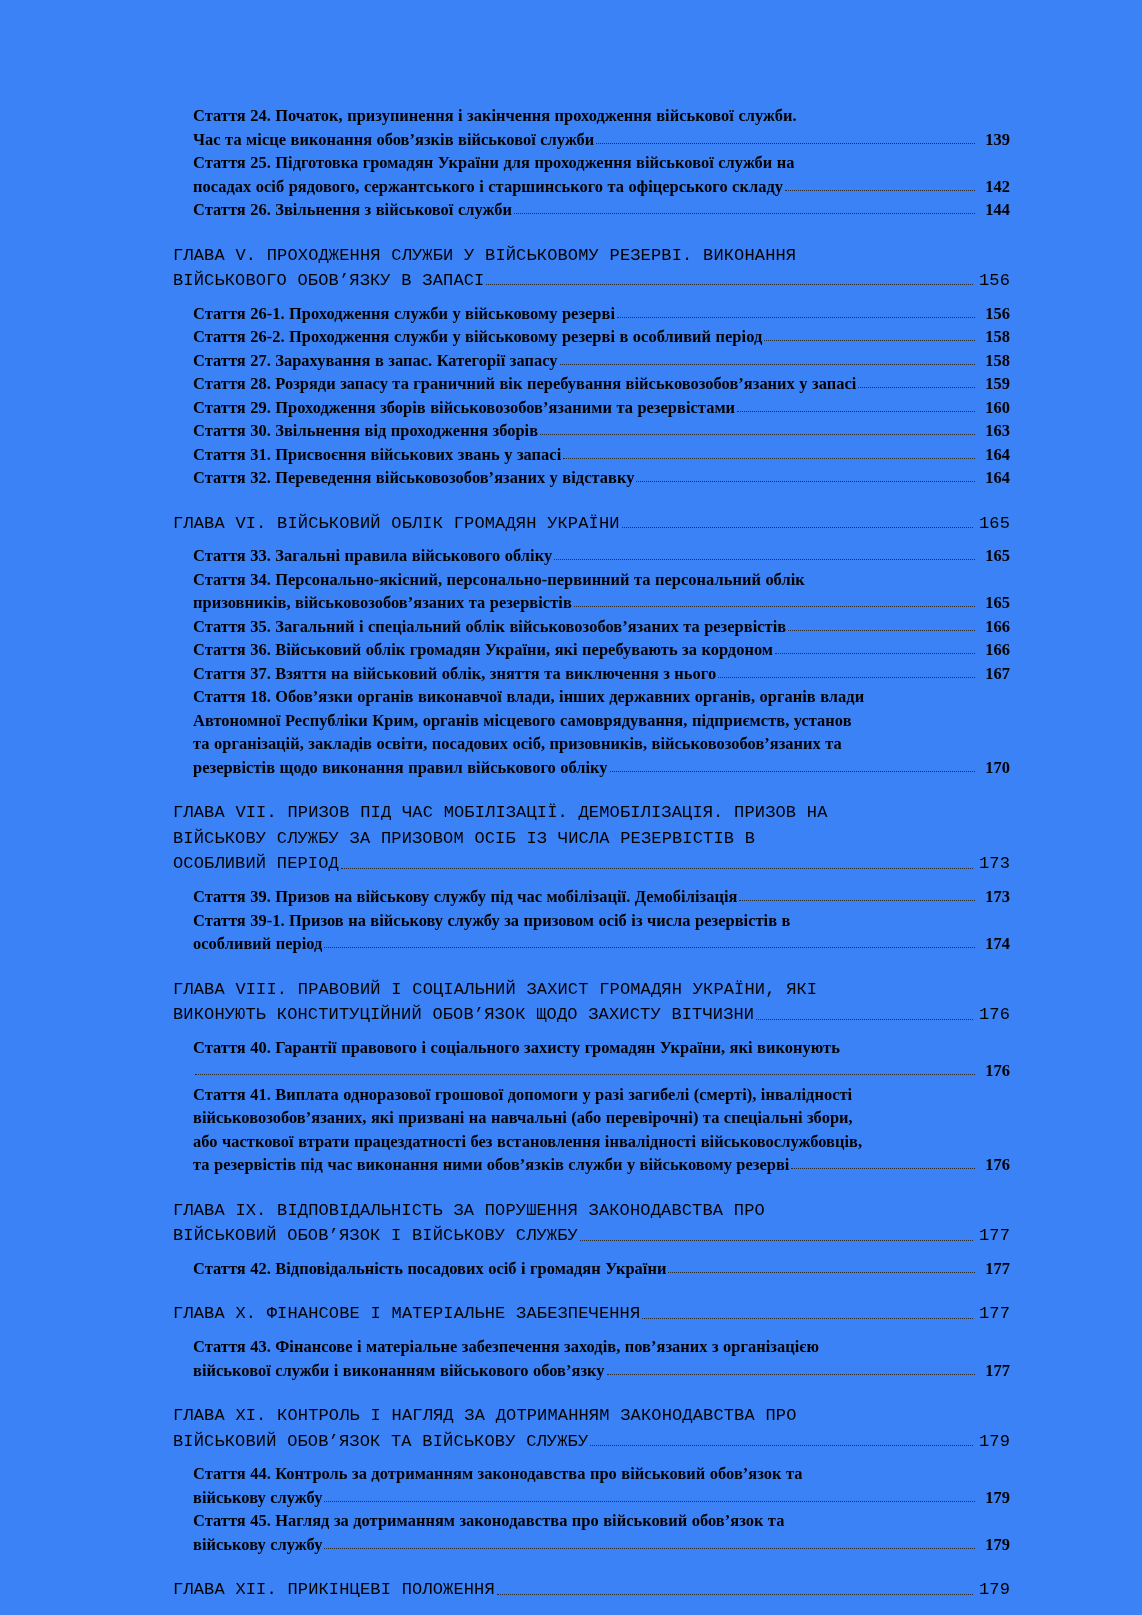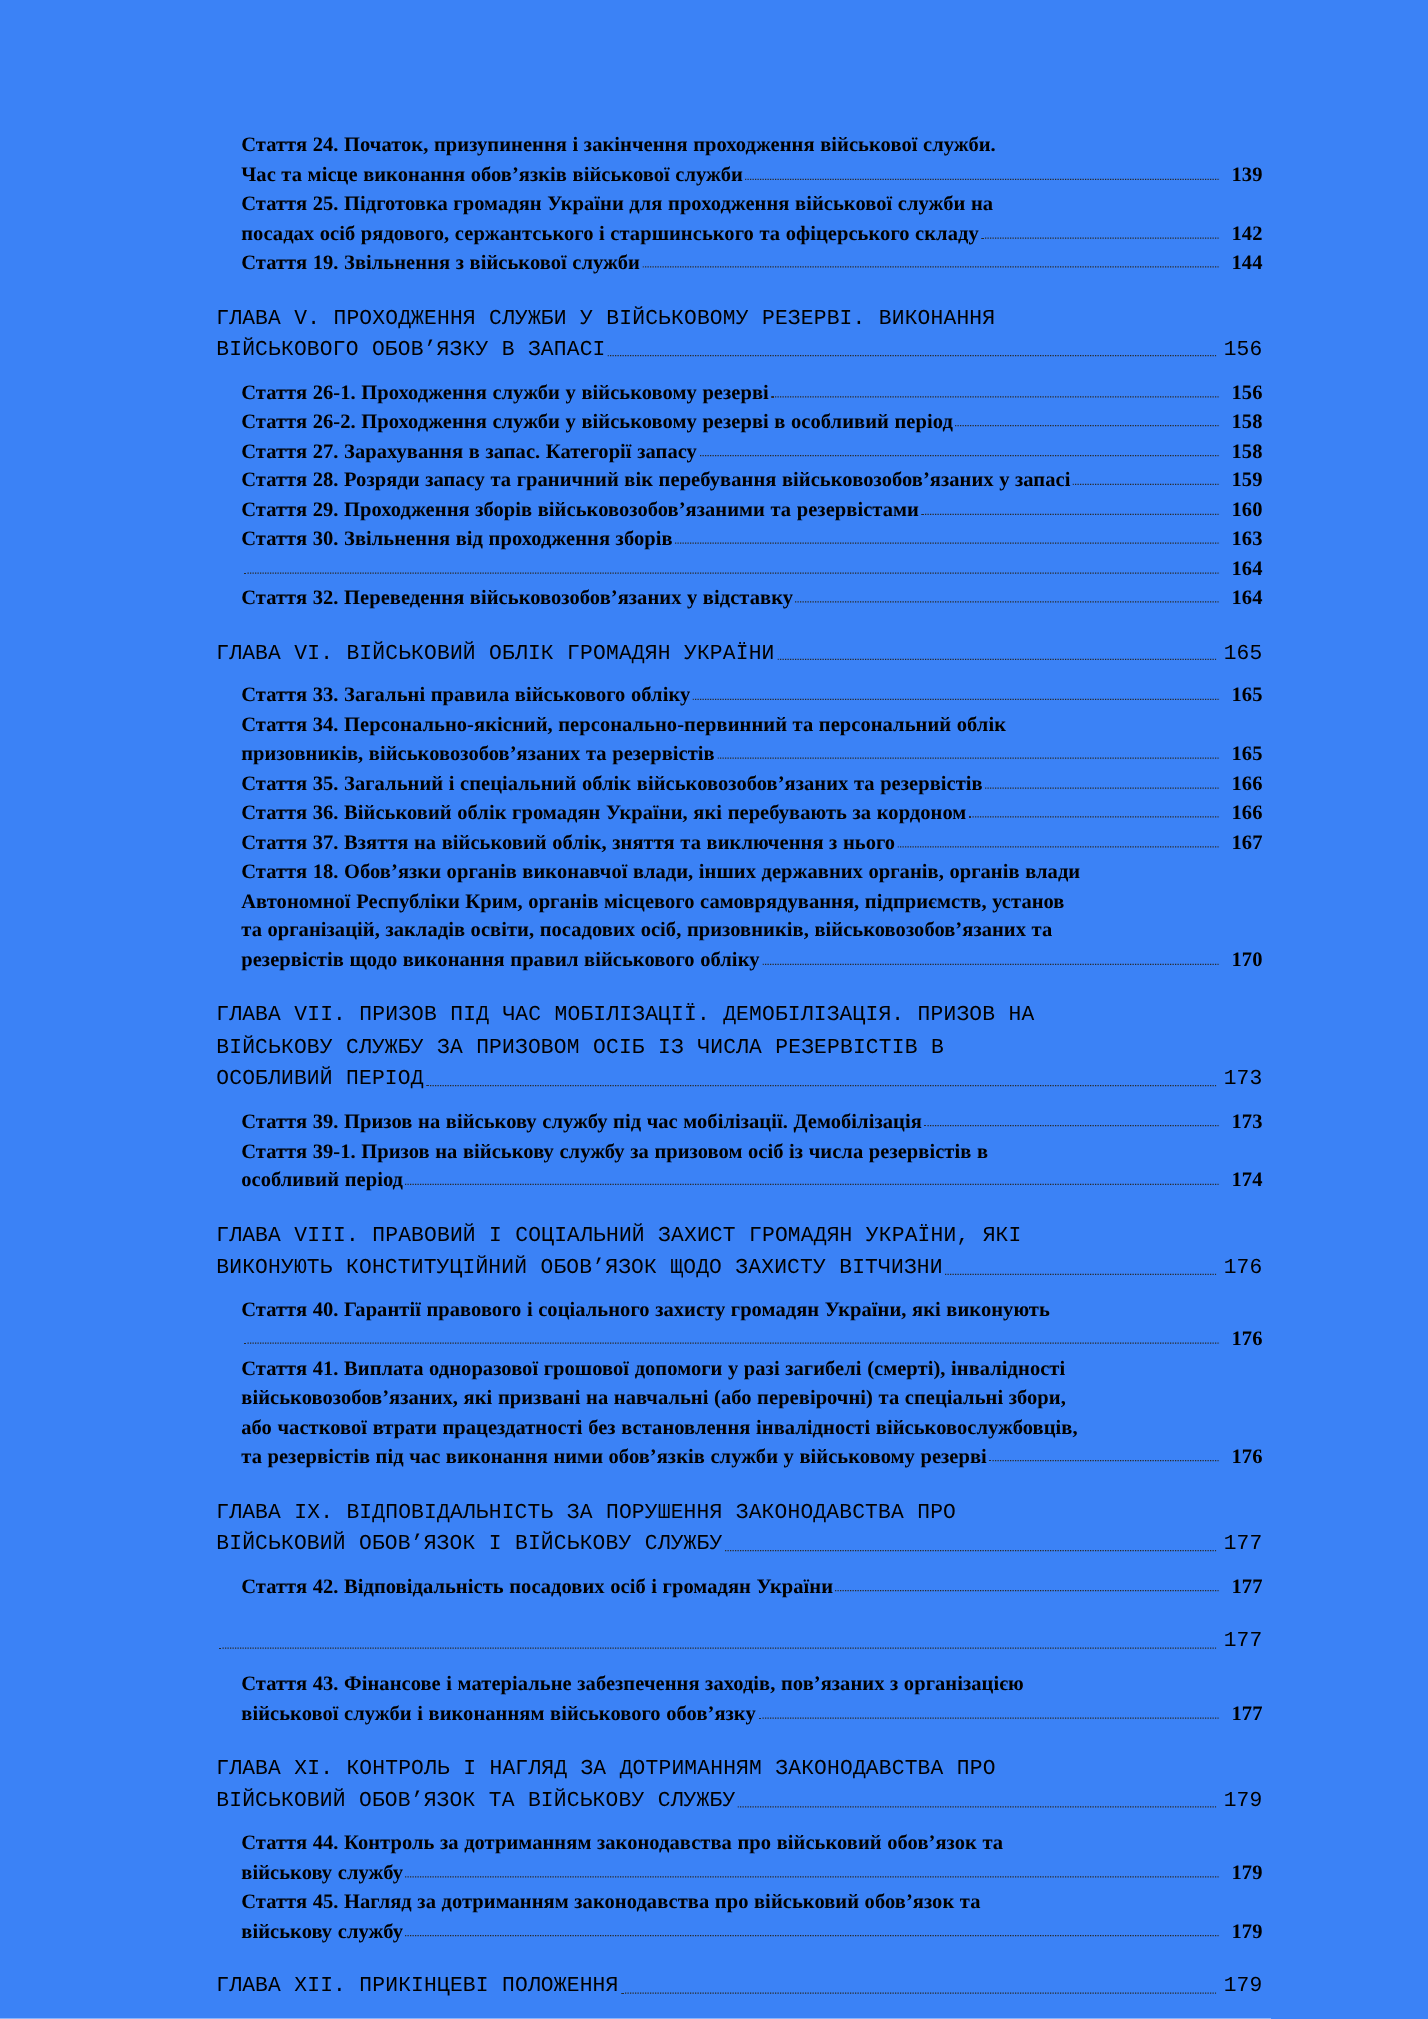--- a/index.html
+++ b/index.html
@@ -139,21 +139,21 @@
           <div class="lastline">
             <span class="tail">посадах осіб рядового, сержантського і старшинського та офіцерського складу</span>
             <span class="leader"></span>
             <span class="pageno">142</span>
           </div>
         </div>
       </div>
       <div class="entry article">
         <div class="entry-text">
           <div class="lastline">
-            <span class="tail">Стаття 19. Звільнення з військової служби</span>
+            <span class="tail">Стаття 26. Звільнення з військової служби</span>
             <span class="leader"></span>
             <span class="pageno">144</span>
           </div>
         </div>
       </div>
       <div class="entry chapter">
         <div class="entry-text">
           <div>ГЛАВА V. ПРОХОДЖЕННЯ СЛУЖБИ У ВІЙСЬКОВОМУ РЕЗЕРВІ. ВИКОНАННЯ</div>
           <div class="lastline">
             <span class="tail">ВІЙСЬКОВОГО ОБОВ’ЯЗКУ В ЗАПАСІ</span>
@@ -212,20 +212,21 @@
           <div class="lastline">
             <span class="tail">Стаття 30. Звільнення від проходження зборів</span>
             <span class="leader"></span>
             <span class="pageno">163</span>
           </div>
         </div>
       </div>
       <div class="entry article">
         <div class="entry-text">
           <div class="lastline">
+            <span class="tail">Стаття 31. Присвоєння військових звань у запасі</span>
             <span class="leader"></span>
             <span class="pageno">164</span>
           </div>
         </div>
       </div>
       <div class="entry article">
         <div class="entry-text">
           <div class="lastline">
             <span class="tail">Стаття 32. Переведення військовозобов’язаних у відставку</span>
             <span class="leader"></span>
@@ -376,20 +377,21 @@
           <div class="lastline">
             <span class="tail">Стаття 42. Відповідальність посадових осіб і громадян України</span>
             <span class="leader"></span>
             <span class="pageno">177</span>
           </div>
         </div>
       </div>
       <div class="entry chapter">
         <div class="entry-text">
           <div class="lastline">
+            <span class="tail">ГЛАВА X. ФІНАНСОВЕ І МАТЕРІАЛЬНЕ ЗАБЕЗПЕЧЕННЯ</span>
             <span class="leader"></span>
             <span class="pageno">177</span>
           </div>
         </div>
       </div>
       <div class="entry article">
         <div class="entry-text">
           <div>Стаття 43. Фінансове і матеріальне забезпечення заходів, пов’язаних з організацією</div>
           <div class="lastline">
             <span class="tail">військової служби і виконанням військового обов’язку</span>

